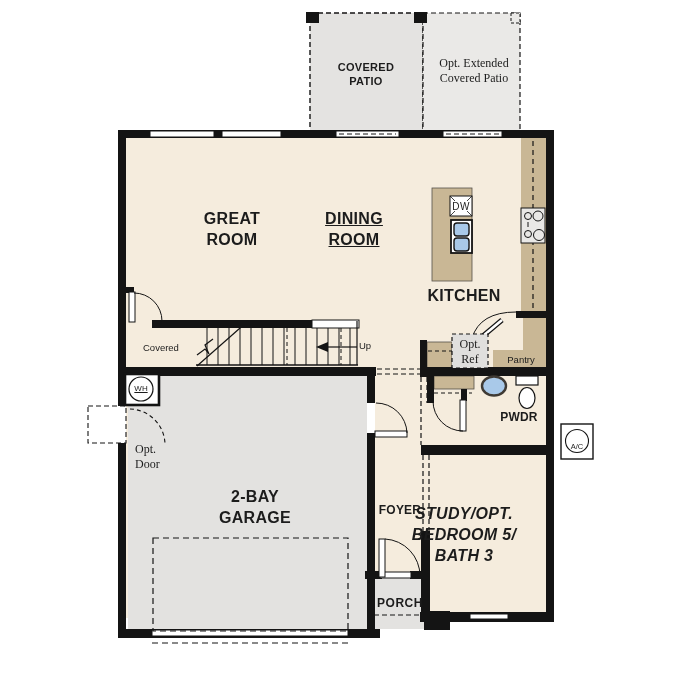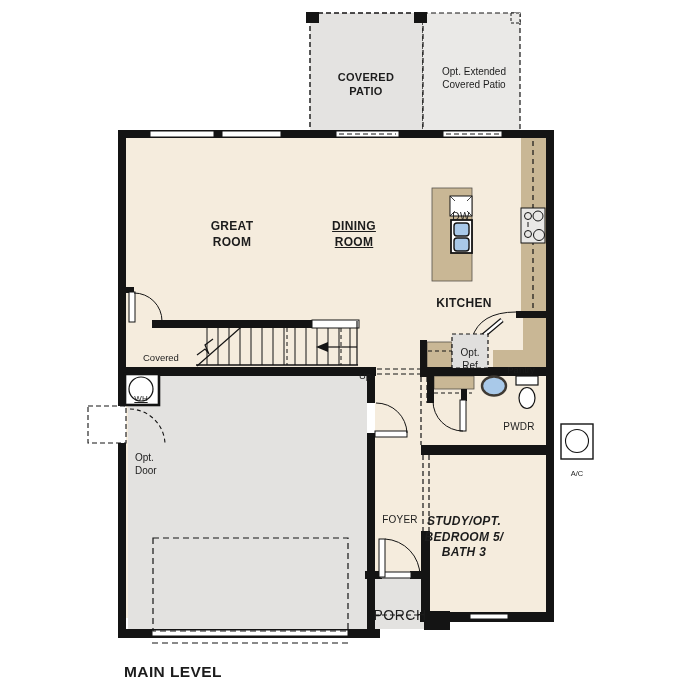--- a/index.html
+++ b/index.html
@@ -1,27 +1,27 @@
 <!DOCTYPE html>
 <html><head>
 <meta charset="utf-8">
 <style>
   html,body{margin:0;padding:0;background:#fff;}
   .canvas{
     position:relative;width:687px;height:687px;background:#ffffff;
     font-family:"Liberation Sans", sans-serif;color:#1c1c1c;overflow:hidden;
   }
   svg.plan{position:absolute;left:0;top:0;}
-  .lbl{position:absolute;white-space:pre-line;text-align:center;line-height:1.3;color:#1c1c1c;margin-top:10px;}
+  .lbl{position:absolute;white-space:pre-line;text-align:center;line-height:1.3;color:#1c1c1c;}
   .lbl.c{transform:translateX(-50%);}
-  .room{font-size:12px;font-weight:bold;letter-spacing:.3px;}
-  .room-sm{font-size:10px;font-weight:normal;letter-spacing:.2px;}
-  .porch{font-size:14px;font-weight:normal;letter-spacing:.5px;}
+  .room{font-size:16px;font-weight:bold;letter-spacing:.3px;}
+  .room-sm{font-size:12px;font-weight:bold;letter-spacing:.2px;}
+  .porch{font-size:12px;font-weight:bold;letter-spacing:.5px;}
   .patio{font-size:11px;font-weight:bold;letter-spacing:.3px;}
-  .note{font-size:10px;line-height:1.25;}
+  .note{font-size:12px;line-height:1.25;font-family:Liberation Serif, serif;}
   .note-l{text-align:left;}
   .small{font-size:9.5px;}
   .tiny{font-size:8px;letter-spacing:0px;text-decoration:underline;}
   .ac{font-size:7.5px;}
   .dw{font-size:10px;letter-spacing:.5px;}
   .title{font-size:15.5px;font-weight:bold;letter-spacing:.4px;text-align:left;}
 </style>
 </head>
 <body>
 
@@ -189,30 +189,31 @@
 
   <div class="lbl c patio" style="left:366px;top:60px;">COVERED
 PATIO</div>
   <div class="lbl c note" style="left:474px;top:56px;">Opt. Extended
 Covered Patio</div>
   <div class="lbl c room" style="left:232px;top:209px;">GREAT
 ROOM</div>
   <div class="lbl c room" style="left:354px;top:209px;text-decoration:underline;">DINING
 ROOM</div>
   <div class="lbl c room" style="left:464px;top:286px;">KITCHEN</div>
+  <div class="lbl c room" style="left:255px;top:487px;">2-BAY
+GARAGE</div>
   <div class="lbl c room" style="left:464px;top:504px;font-style:italic;">STUDY/OPT.
 BEDROOM 5/
 BATH 3</div>
   <div class="lbl c room-sm" style="left:400px;top:503px;">FOYER</div>
   <div class="lbl c porch" style="left:400px;top:596px;">PORCH</div>
   <div class="lbl c room-sm" style="left:519px;top:410px;">PWDR</div>
   <div class="lbl c small" style="left:521px;top:354px;">Pantry</div>
   <div class="lbl small" style="left:143px;top:342px;">Covered</div>
-  <div class="lbl small" style="left:359px;top:360px;">Up</div>
+  <div class="lbl small" style="left:359px;top:340px;">Up</div>
   <div class="lbl note note-l" style="left:135px;top:442px;">Opt.
 Door</div>
   <div class="lbl c note" style="left:470px;top:337px;">Opt.
 Ref</div>
   <div class="lbl c dw" style="left:461px;top:200px;">DW</div>
   <div class="lbl c tiny" style="left:141px;top:384px;">WH</div>
-  <div class="lbl c ac" style="left:577px;top:459px;">A/C</div>
-  <div class="lbl title" style="left:124px;top:652px;">MAIN LEVEL</div>
+  <div class="lbl c ac" style="left:577px;top:442px;">A/C</div>
 </div>
 
 </body></html>

